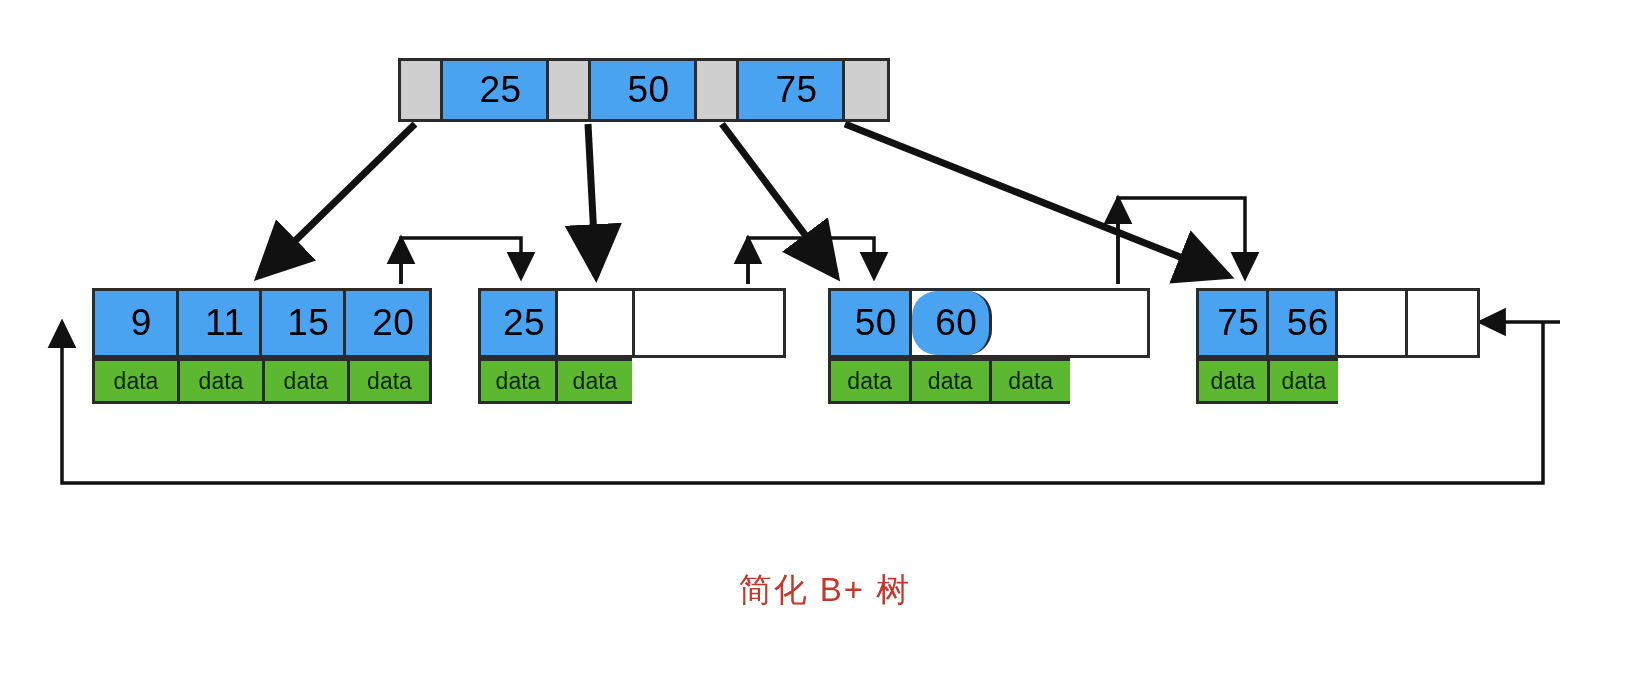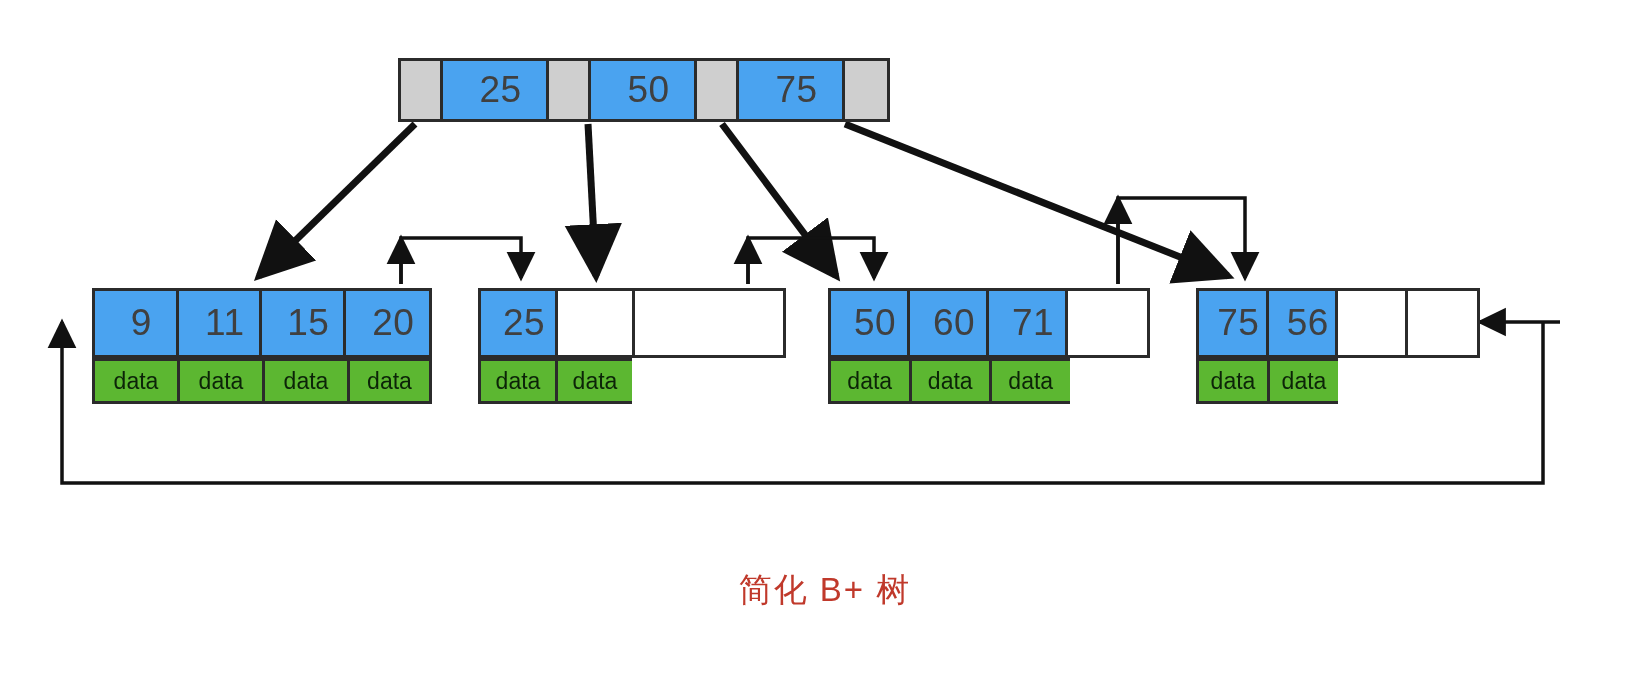--- a/index.html
+++ b/index.html
@@ -10,21 +10,21 @@
 
   
   .node{position:absolute;display:flex;align-items:stretch;}
   .keyrow{display:flex;align-items:stretch;border:3px solid #2b2b2b;box-sizing:border-box;}
   .datarow{display:flex;align-items:stretch;box-sizing:border-box;}
 
   .cell{box-sizing:border-box;display:flex;align-items:center;justify-content:center;
         border-right:3px solid #2b2b2b;}
   .cell:last-child{border-right:none;}
 
-  .key{background:#4aa3f0;color:#404040;font-size:37px;font-weight:400;letter-spacing:.5px;padding-left:12px;}
+  .key{background:#4aa3f0;color:#000000;font-size:37px;font-weight:400;letter-spacing:.5px;padding-left:12px;}
   .key.empty{background:#ffffff;}
   .ptr{background:#cfcfcf;}
   .datacell{background:#5cb731;color:#0c2408;font-size:23px;
             border:3px solid #2b2b2b;border-right-width:0;box-sizing:border-box;
             display:flex;align-items:center;justify-content:center;}
   .datacell:last-child{border-right-width:3px;}
   .datacell.blank{background:transparent;border-color:transparent;}
 
   
   #root{left:398px;top:58px;}
@@ -115,22 +115,21 @@
       <div class="datacell" style="width:77px;">data</div>
       <div class="datacell" style="width:77px;">data</div>
       <div class="datacell blank" style="width:77px;"></div>
       <div class="datacell blank" style="width:77px;"></div>
     </div>
   </div>
 
   <div class="leaf-wrap leaf" style="left:828px;top:288px;">
     <div class="keyrow" style="width:322px;">
       <div class="cell key" style="width:80.5px;">50</div>
-      <div class="cell key" style="width:80.5px;">60</div>
-      <div class="cell key" style="width:80.5px;">71</div>
+      <div class="cell key" style="width:80.5px;border-radius:25px;">60</div>
       <div class="cell key empty" style="width:80.5px;"></div>
     </div>
     <div class="datarow" style="width:322px;position:absolute;top:70px;left:0;">
       <div class="datacell" style="width:80.5px;">data</div>
       <div class="datacell" style="width:80.5px;">data</div>
       <div class="datacell" style="width:80.5px;">data</div>
       <div class="datacell blank" style="width:80.5px;"></div>
     </div>
   </div>
 

